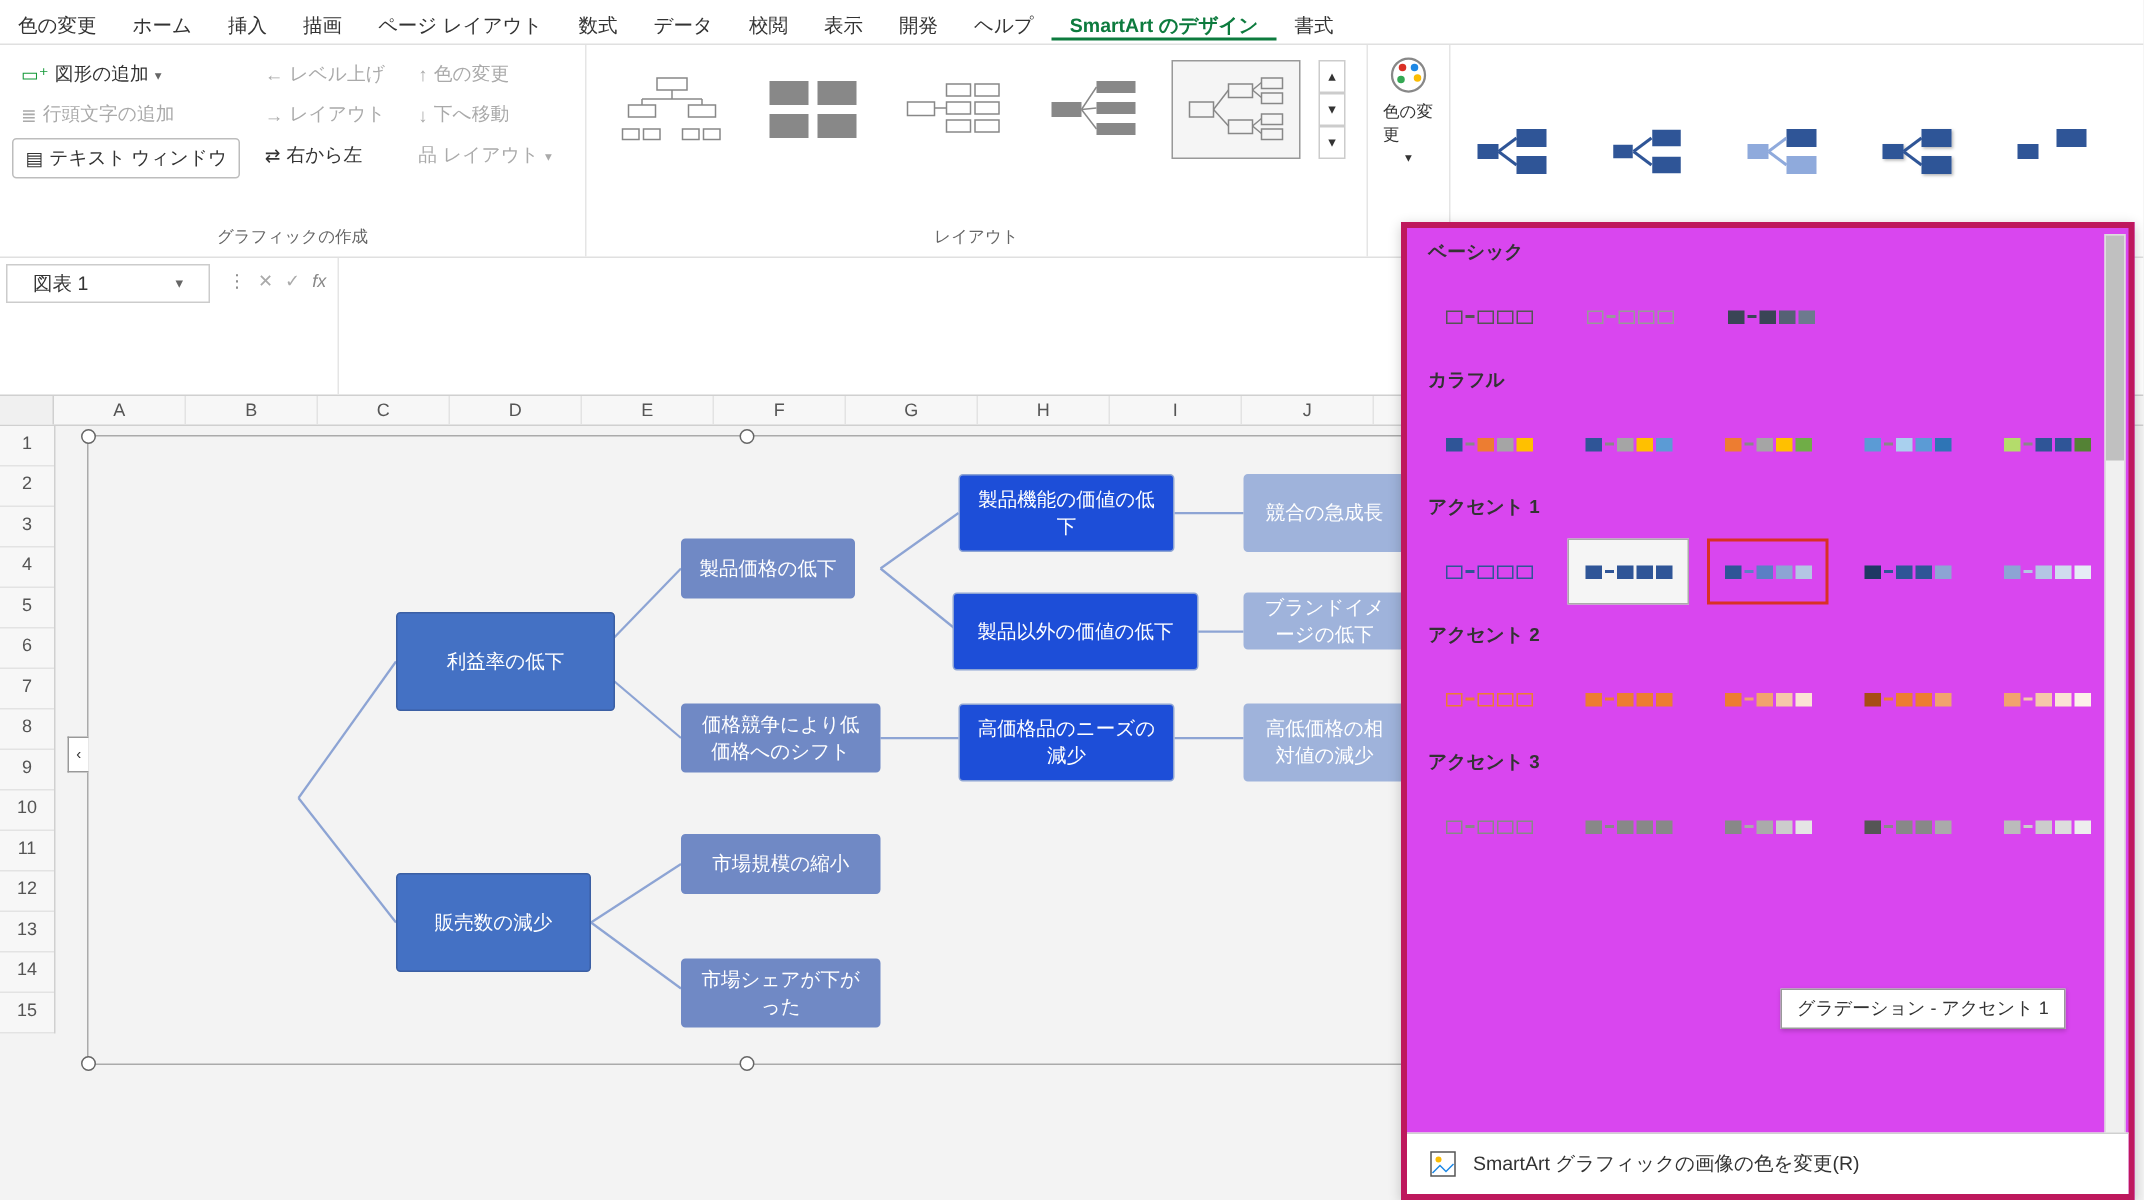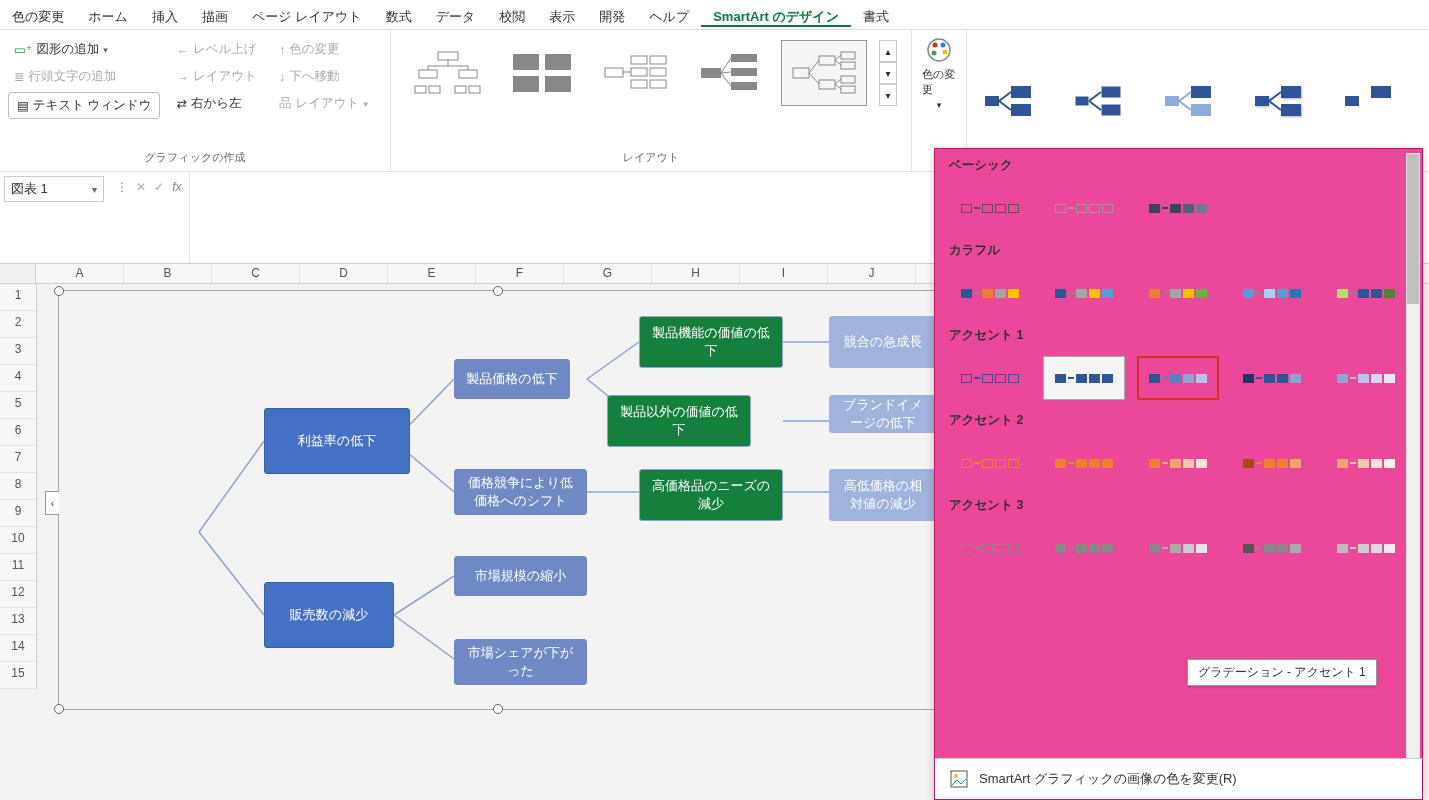--- a/index.html
+++ b/index.html
@@ -30,46 +30,46 @@
 
 
 .style-gallery { display: flex; gap: 16px; padding: 10px 14px; align-items: center; flex: 1; }
 .style-item { width: 74px; height: 42px; }
 
 
 .color-change { display: flex; flex-direction: column; align-items: center; padding: 6px 10px; gap: 3px; font-size: 11px; border-right: 1px solid #e5e5e5; width: 56px; }
 
 
 .formula-bar { display: flex; align-items: center; background: #fff; border-bottom: 1px solid #d0d0d0; height: 92px; }
-.namebox { width: 100px; border: 1px solid #ccc; padding: 3px 6px; margin: 4px; display: flex; justify-content: space-between; align-items: center; font-size: 13px; align-self: flex-start; }
+.namebox { width: 136px; border: 1px solid #ccc; padding: 3px 17px; margin: 4px; display: flex; justify-content: space-between; align-items: center; font-size: 13px; align-self: flex-start; }
 .fx-icons { display: flex; gap: 8px; align-items: center; padding-left: 8px; color: #888; align-self: flex-start; padding-top: 8px; }
 .fx-box { flex: 1; border-left: 1px solid #e5e5e5; height: 100%; padding: 4px 8px; margin-left: 8px; }
 
 
 .grid-area { position: relative; background: #fff; }
 .col-headers { display: flex; height: 20px; background: #f7f7f7; border-bottom: 1px solid #d0d0d0; }
 .col-hdr { width: 88px; text-align: center; border-right: 1px solid #e3e3e3; font-size: 12px; padding-top: 2px; color: #555; }
 .col-hdr.first { width: 36px; background: #f0f0f0; border-right: 1px solid #d0d0d0; }
 .row-headers { position: absolute; left: 0; top: 20px; background: #f7f7f7; border-right: 1px solid #d0d0d0; }
 .row-hdr { width: 36px; height: 27px; text-align: center; border-bottom: 1px solid #e3e3e3; font-size: 12px; padding-top: 4px; color: #555; }
 
 
 .smartart-frame { position: absolute; left: 58px; top: 26px; width: 880px; height: 420px; border: 1px solid #aaa; background: transparent; }
 .handle { width: 10px; height: 10px; border: 1.5px solid #666; border-radius: 50%; background: #fff; position: absolute; }
 .toggle-tab { position: absolute; left: -14px; top: 200px; width: 14px; height: 24px; background: #fff; border: 1px solid #999; border-right: none; display: flex; align-items: center; justify-content: center; font-size: 10px; }
 
 .node { position: absolute; background: #4471c4; border: 1px solid #3b5fa3; border-radius: 3px; color: #fff; font-size: 13px; text-align: center; padding: 8px 10px; display: flex; align-items: center; justify-content: center; }
 .node.mid { background: #7089c5; border-color: #7089c5; }
-.node.light { background: #15803d; border-color: #8da4d4; }
+.node.light { background: #1d4ed8; border-color: #8da4d4; }
 .node.lighter { background: #9fb3db; border-color: #9fb3db; }
 svg.lines { position: absolute; left: 0; top: 0; width: 100%; height: 100%; pointer-events: none; }
 svg.lines line { stroke: #8da4d4; stroke-width: 1.5; }
 
 
-.color-dropdown { position: absolute; left: 934px; top: 148px; width: 489px; background: #ec4899; border: 1px solid #be185d; box-shadow: 0 2px 8px rgba(0,0,0,0.2); z-index: 100; height: 652px; }
+.color-dropdown { position: absolute; left: 934px; top: 148px; width: 489px; background: #d946ef; border: 4px solid #be185d; box-shadow: 0 2px 8px rgba(0,0,0,0.2); z-index: 100; height: 652px; }
 .cd-scroll { position: absolute; right: 2px; top: 4px; width: 14px; bottom: 40px; background: #f0f0f0; border: 1px solid #ddd; }
 .cd-scroll-thumb { position: absolute; top: 0; left: 0; right: 0; height: 150px; background: #c0c0c0; }
 .cd-section { padding: 8px 14px 4px; }
 .cd-title { font-size: 12.5px; font-weight: 600; margin-bottom: 12px; }
 .cd-row { display: flex; gap: 12px; }
 .cd-swatch { width: 82px; height: 44px; border: 1px solid transparent; display: flex; align-items: center; justify-content: center; position: relative; }
 .cd-swatch.sel-outer { border: 1px solid #aaa; background: #f5f5f5; }
 .cd-swatch.sel-red { border: 2px solid #d93025; }
 .cd-footer { border-top: 1px solid #d0d0d0; padding: 10px 14px; display: flex; align-items: center; gap: 10px; font-size: 13px; position: absolute; bottom: 0; left: 0; right: 0; background: #fff; }
 .tooltip { position: absolute; background: #fff; border: 1px solid #999; padding: 4px 10px; font-size: 12px; box-shadow: 0 1px 3px rgba(0,0,0,0.2); z-index: 200; }
@@ -374,21 +374,21 @@
       <line x1="724" y1="201" x2="770" y2="201"></line>
     </svg>
 
     <div class="node" style="left:205px;top:117px;width:146px;height:66px">利益率の低下</div>
     <div class="node" style="left:205px;top:291px;width:130px;height:66px">販売数の減少</div>
     <div class="node mid" style="left:395px;top:68px;width:116px;height:40px">製品価格の低下</div>
     <div class="node mid" style="left:395px;top:178px;width:133px;height:46px">価格競争により低価格へのシフト</div>
     <div class="node mid" style="left:395px;top:265px;width:133px;height:40px">市場規模の縮小</div>
     <div class="node mid" style="left:395px;top:348px;width:133px;height:46px">市場シェアが下がった</div>
     <div class="node light" style="left:580px;top:25px;width:144px;height:52px">製品機能の価値の低下</div>
-    <div class="node light" style="left:548px;top:104px;width:144px;height:52px">製品以外の価値の低下</div>
+    <div class="node light" style="left:576px;top:104px;width:164px;height:52px">製品以外の価値の低下</div>
     <div class="node light" style="left:580px;top:178px;width:144px;height:52px">高価格品のニーズの減少</div>
     <div class="node lighter" style="left:770px;top:25px;width:108px;height:52px">競合の急成長</div>
     <div class="node lighter" style="left:770px;top:104px;width:108px;height:38px">ブランドイメージの低下</div>
     <div class="node lighter" style="left:770px;top:178px;width:108px;height:52px">高低価格の相対値の減少</div>
   </div>
 </div>
 
 <div class="color-dropdown">
   <div class="cd-scroll">
       <div class="cd-scroll-thumb"></div>

